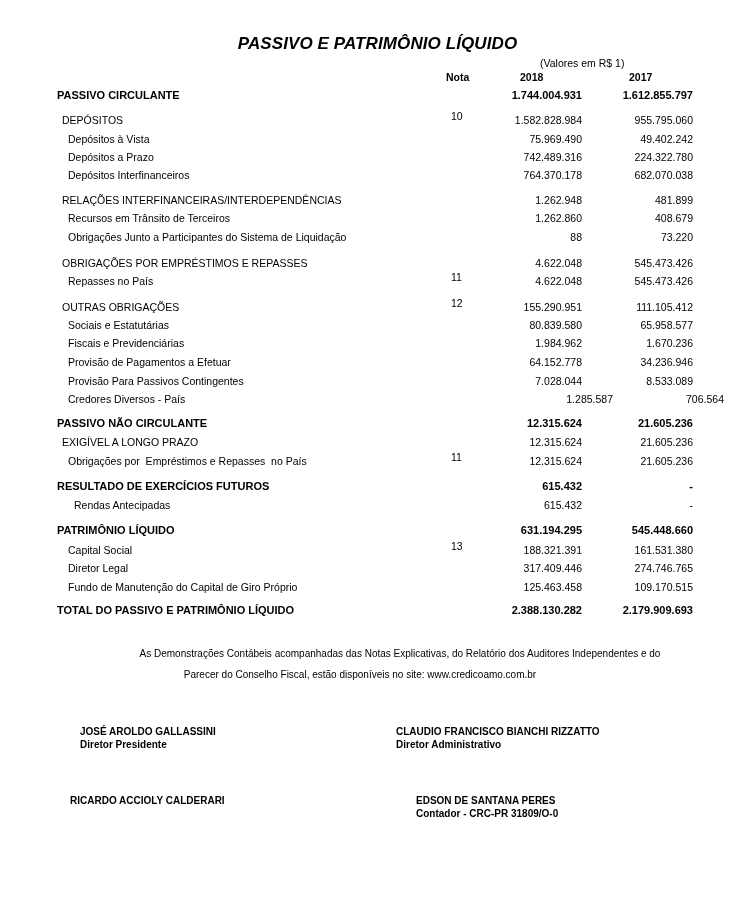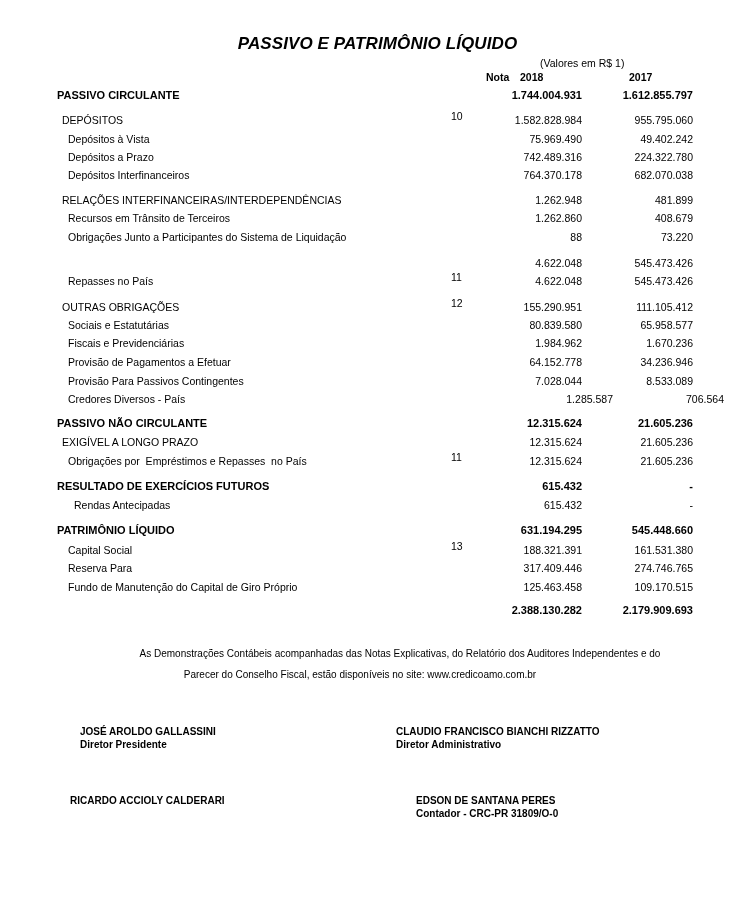--- a/index.html
+++ b/index.html
@@ -19,21 +19,21 @@
     .l1 { left: 62px; }
     .l2 { left: 68px; }
     .footnote { position: absolute; left: 0; width: 720px; text-align: center; font-size: 10px; }
     .sig { position: absolute; text-align: left; font-weight: bold; font-size: 10px; line-height: 13px; }
   </style>
 </head>
 <body>
 
 <div class="title">PASSIVO E PATRIMÔNIO LÍQUIDO</div>
 <div class="units">(Valores em R$ 1)</div>
-<div class="colhead" style="left:446px;margin-left:40px;">Nota</div>
+<div class="colhead" style="left:446px;">Nota</div>
 <div class="colhead" style="left:520px;">2018</div>
 <div class="colhead" style="left:629px;">2017</div>
 
 <div>
   <div class="row bold" style="top:89px;">
     <span class="lbl l0">PASSIVO CIRCULANTE</span>
     <span class="v18">1.744.004.931</span>
     <span class="v17">1.612.855.797</span>
   </div>
   <div class="row" style="top:114px;">
@@ -66,20 +66,21 @@
     <span class="lbl l2">Recursos em Trânsito de Terceiros</span>
     <span class="v18">1.262.860</span>
     <span class="v17">408.679</span>
   </div>
   <div class="row" style="top:231px;">
     <span class="lbl l2">Obrigações Junto a Participantes do Sistema de Liquidação</span>
     <span class="v18">88</span>
     <span class="v17">73.220</span>
   </div>
   <div class="row" style="top:257px;">
+    <span class="lbl l1">OBRIGAÇÕES POR EMPRÉSTIMOS E REPASSES</span>
     <span class="v18">4.622.048</span>
     <span class="v17">545.473.426</span>
   </div>
   <div class="row" style="top:275px;">
     <span class="lbl l2">Repasses no País</span>
     <span class="nota">11</span>
     <span class="v18">4.622.048</span>
     <span class="v17">545.473.426</span>
   </div>
   <div class="row" style="top:301px;">
@@ -144,30 +145,31 @@
     <span class="v18">631.194.295</span>
     <span class="v17">545.448.660</span>
   </div>
   <div class="row" style="top:544px;">
     <span class="lbl l2">Capital Social</span>
     <span class="nota">13</span>
     <span class="v18">188.321.391</span>
     <span class="v17">161.531.380</span>
   </div>
   <div class="row" style="top:562px;">
-    <span class="lbl l2">Reserva Para</span>
+    <span class="lbl l2">Diretor Legal</span>
     <span class="v18">317.409.446</span>
     <span class="v17">274.746.765</span>
   </div>
   <div class="row" style="top:581px;">
     <span class="lbl l2">Fundo de Manutenção do Capital de Giro Próprio</span>
     <span class="v18">125.463.458</span>
     <span class="v17">109.170.515</span>
   </div>
   <div class="row bold" style="top:604px;">
+    <span class="lbl l0">TOTAL DO PASSIVO E PATRIMÔNIO LÍQUIDO</span>
     <span class="v18">2.388.130.282</span>
     <span class="v17">2.179.909.693</span>
   </div>
 </div>
 
 <div class="footnote" style="top:648px;padding-left:40px;">As Demonstrações Contábeis acompanhadas das Notas Explicativas,  do Relatório dos Auditores Independentes e do</div>
 <div class="footnote" style="top:669px;">Parecer do Conselho Fiscal, estão disponíveis no site:  www.credicoamo.com.br</div>
 
 <div class="sig" style="left:80px; width:200px; top:725px;">
   <div>JOSÉ AROLDO GALLASSINI</div>

